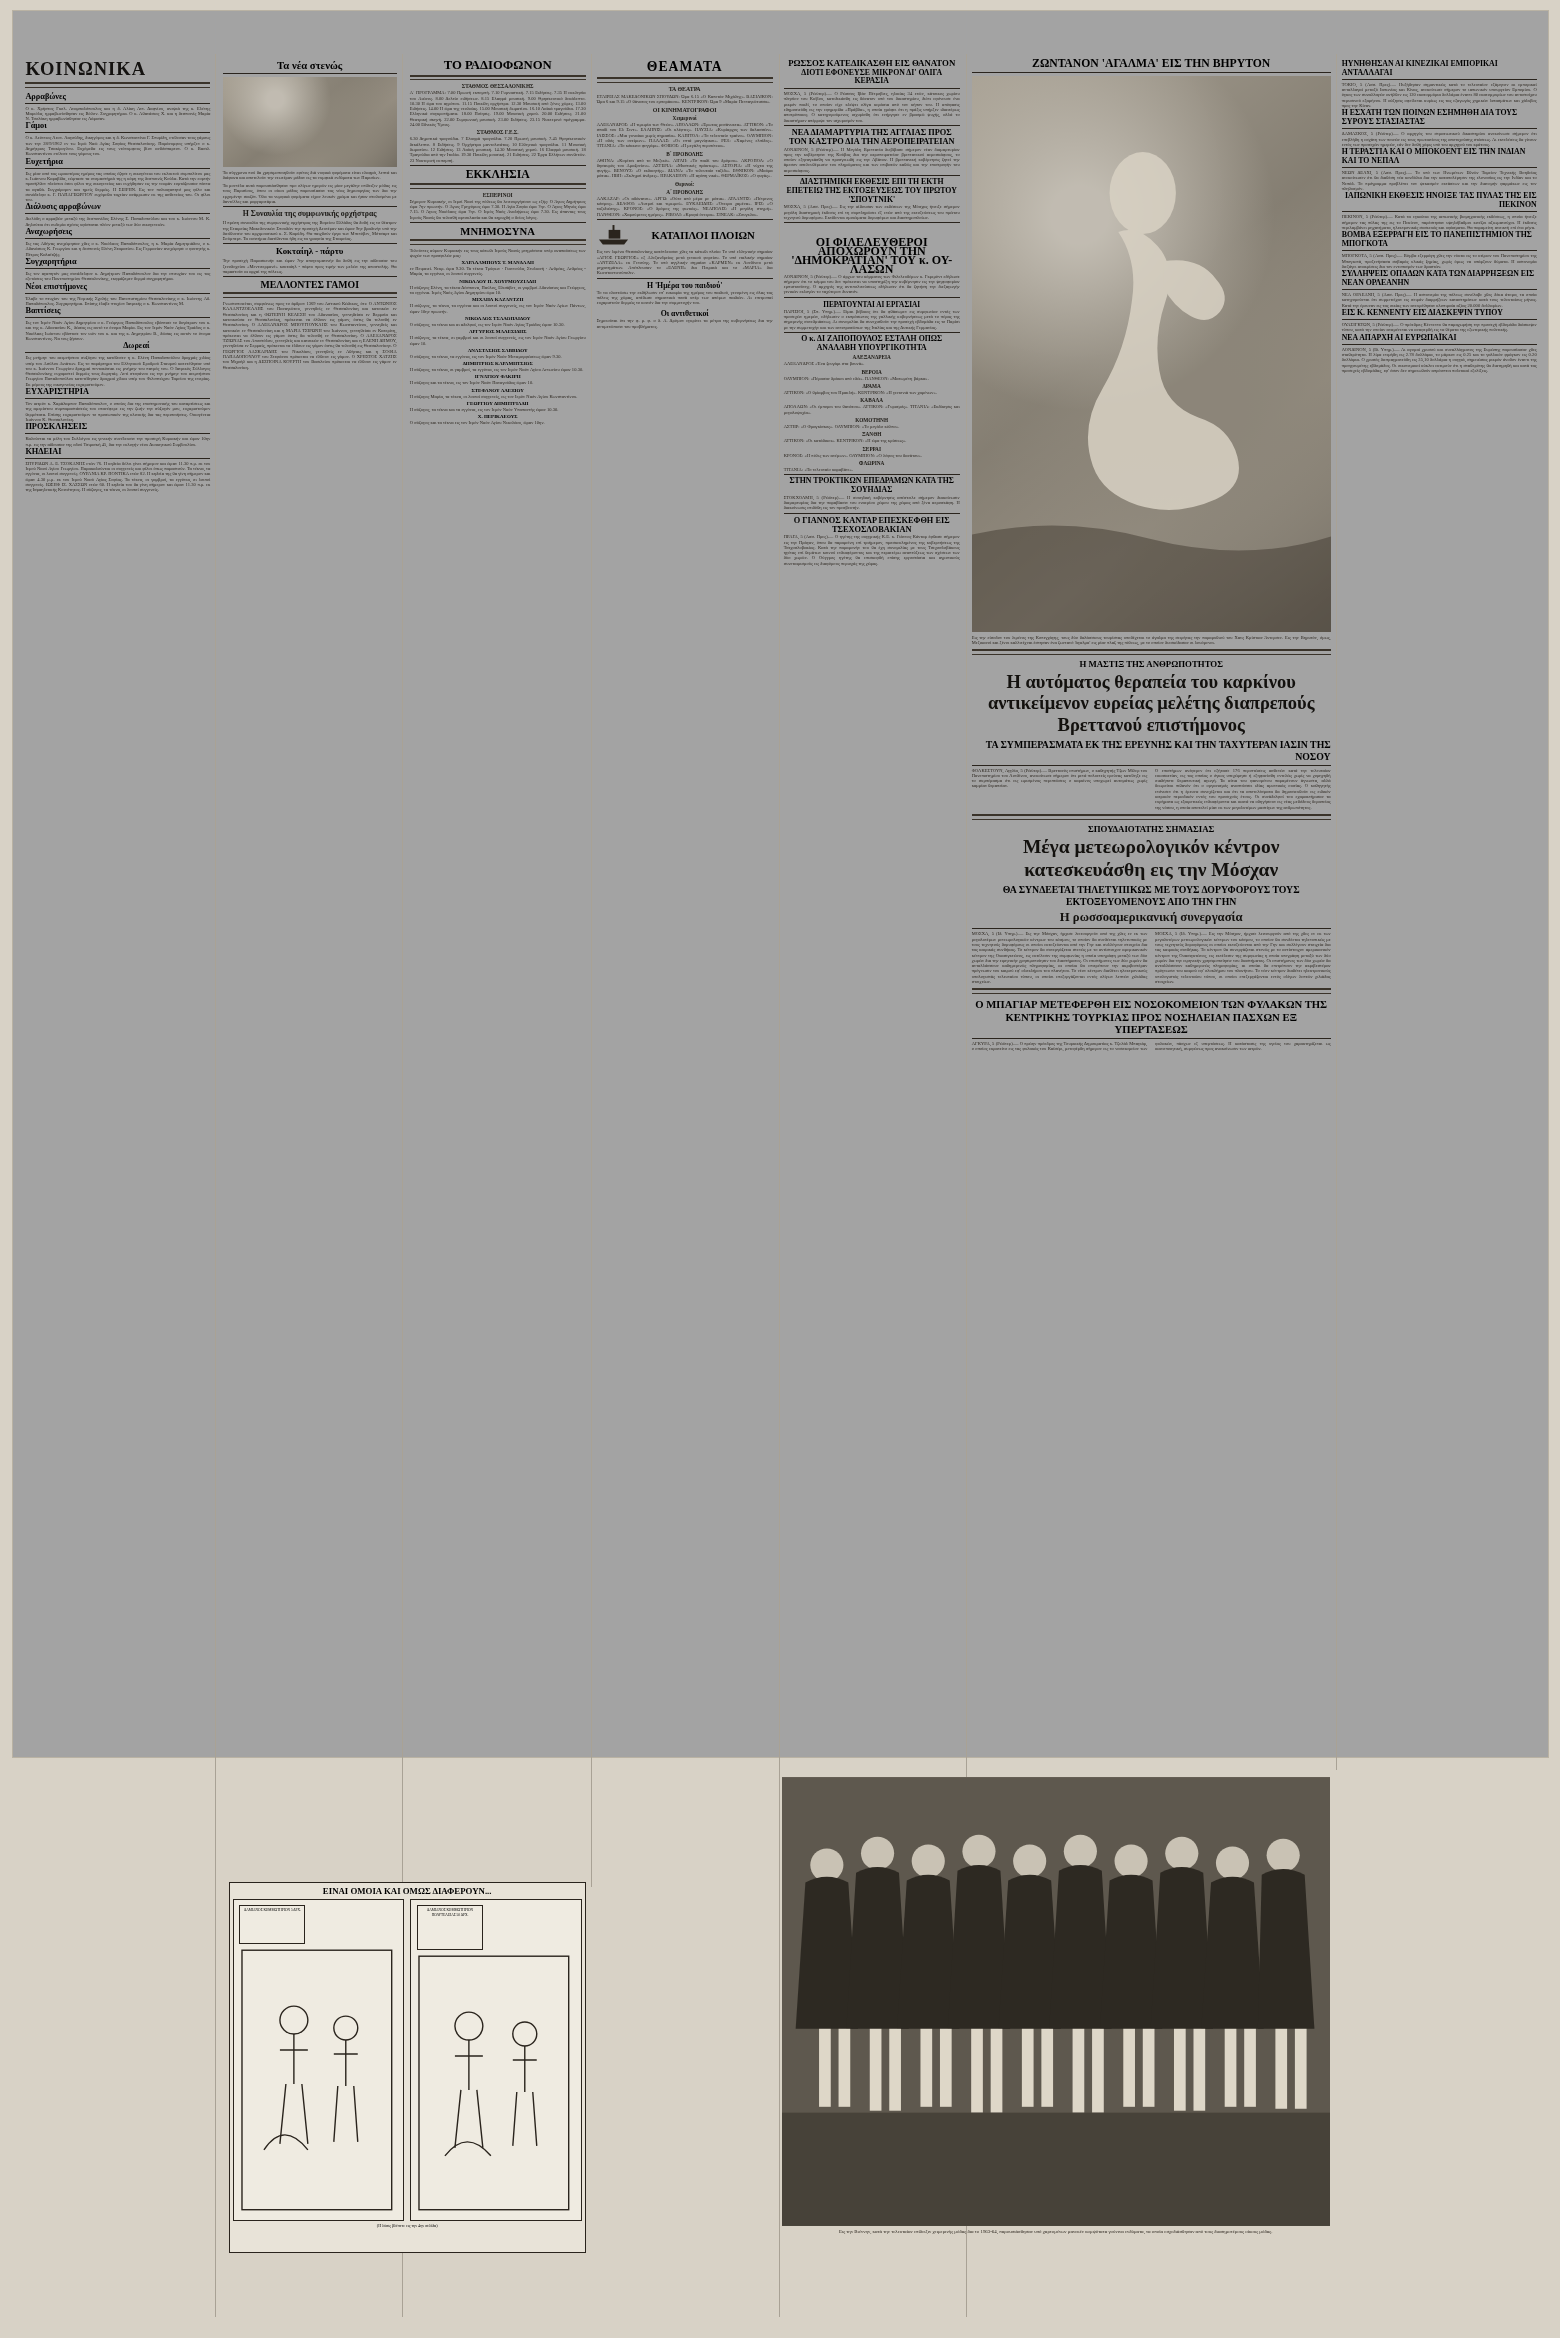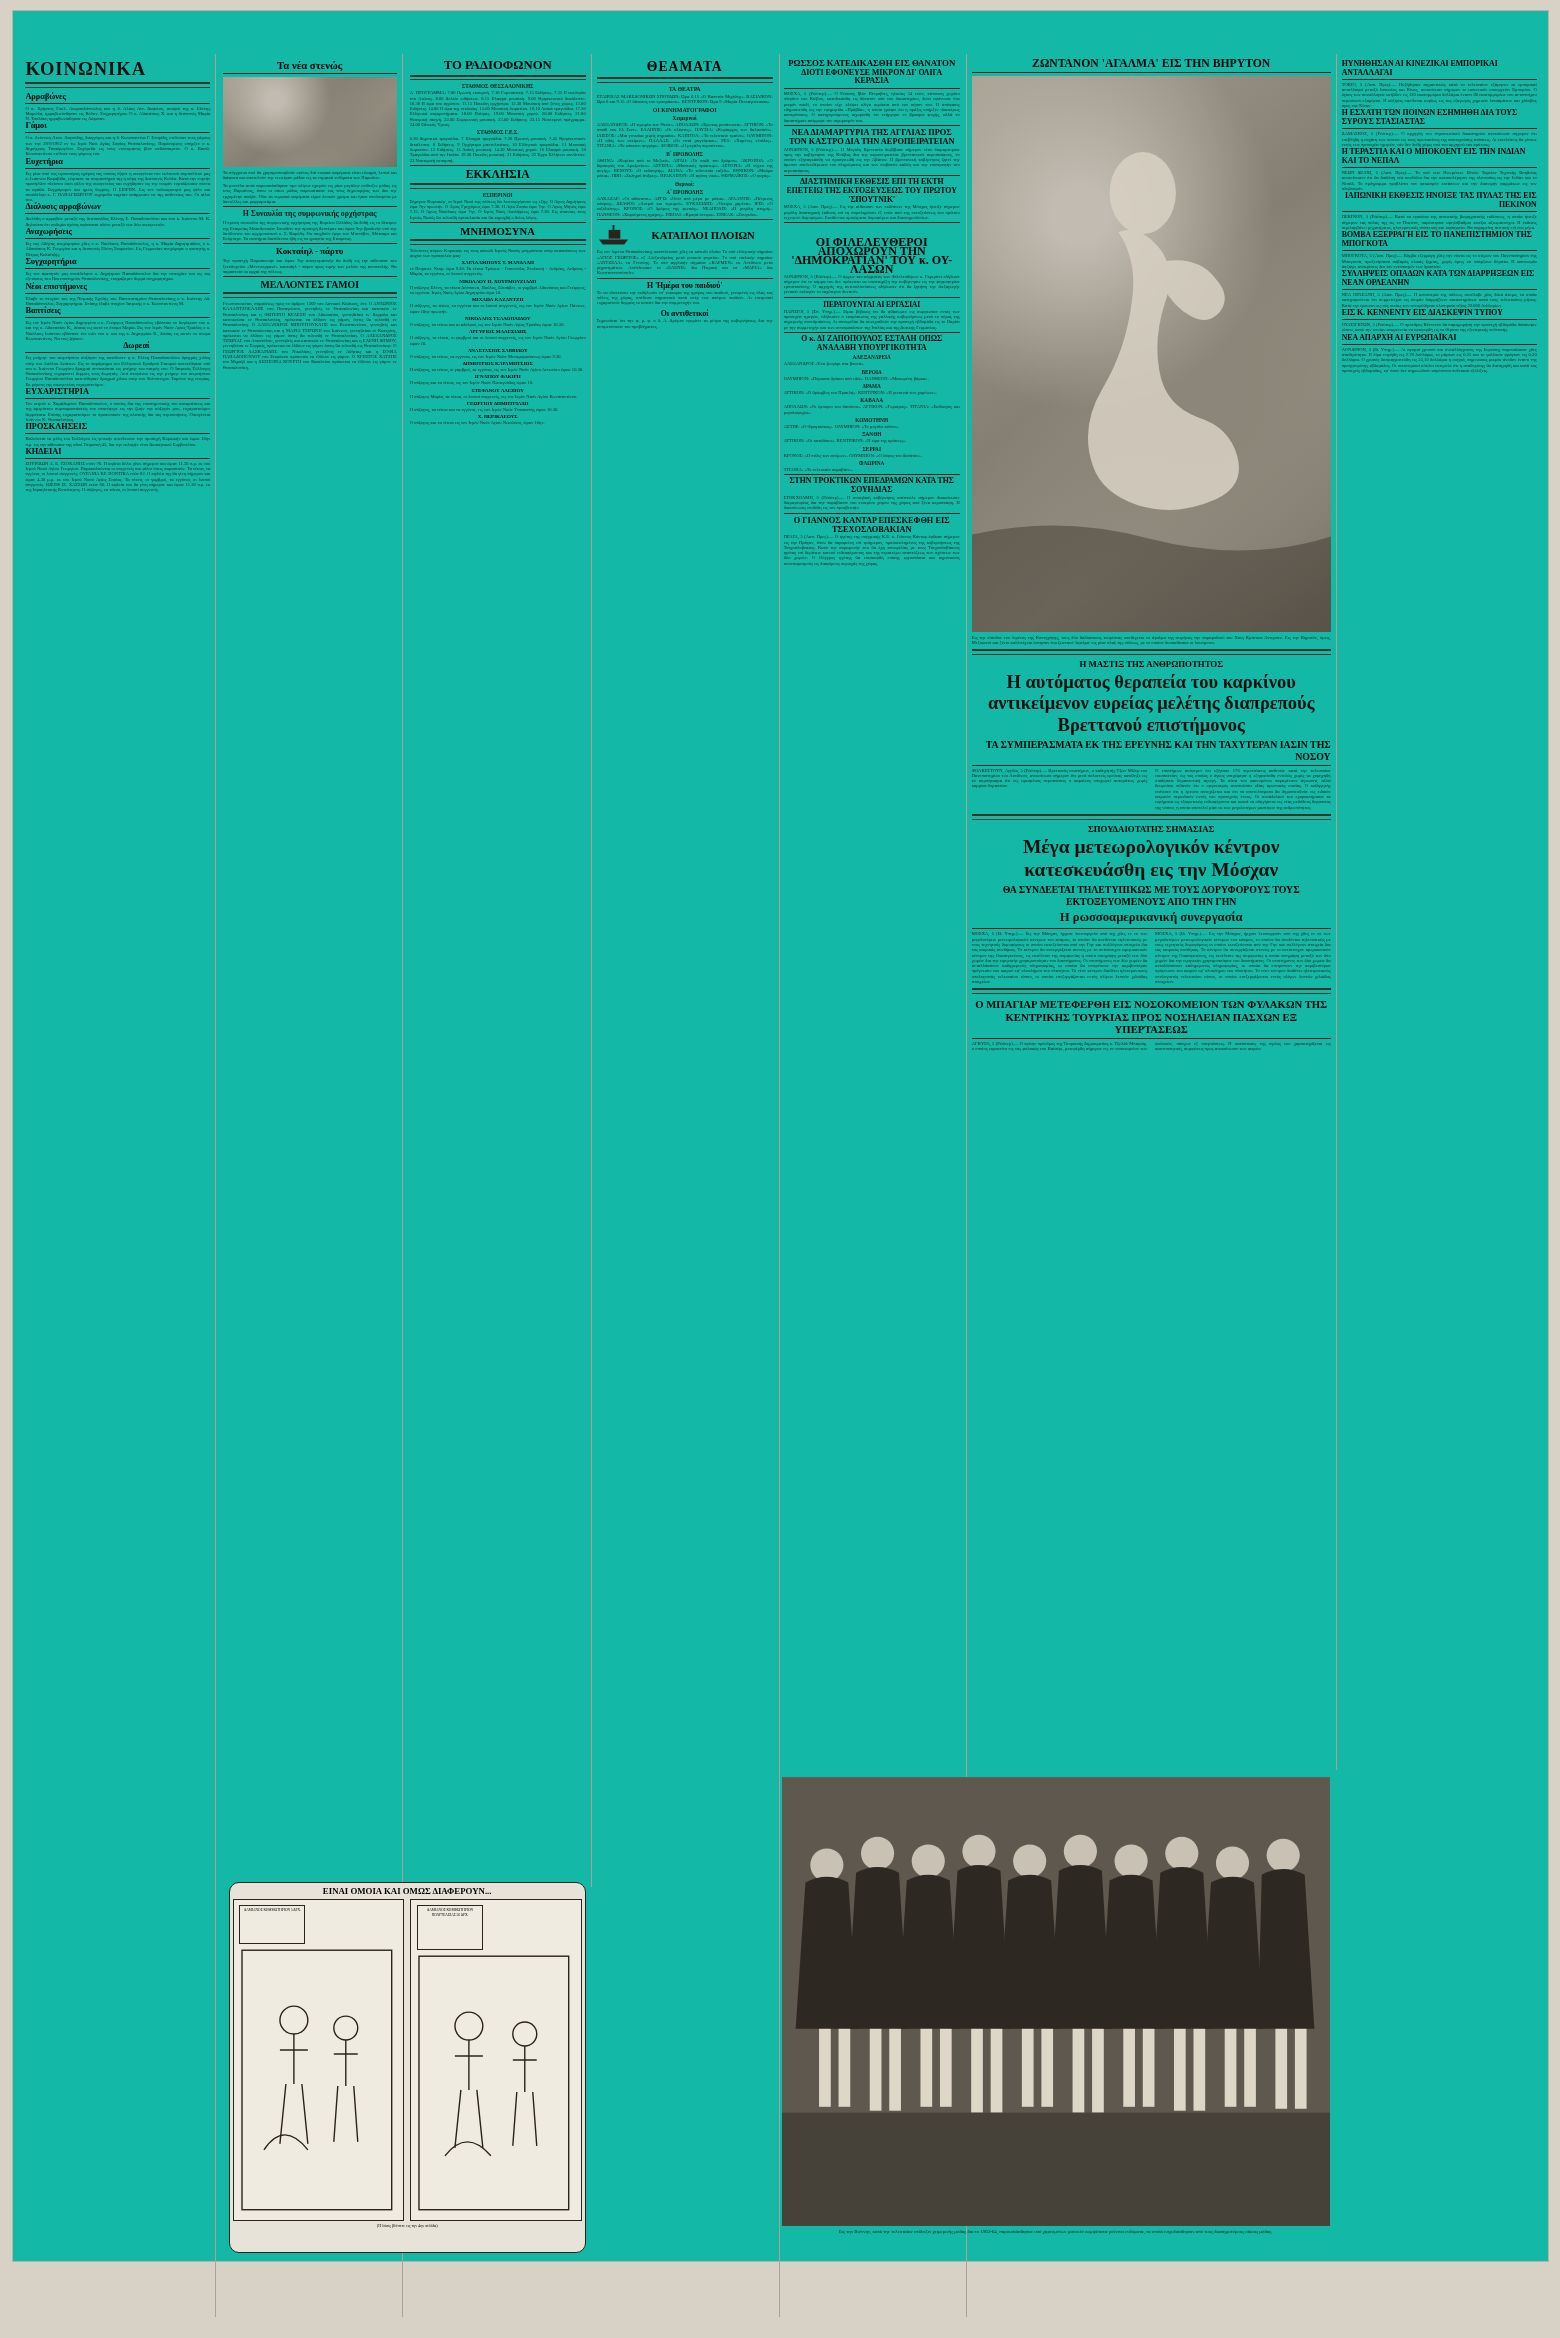--- a/index.html
+++ b/index.html
@@ -1,18 +1,18 @@
 <!DOCTYPE html>
 <html><head>
 <meta charset="utf-8">
 <style>
   html,body{margin:0;padding:0;background:#cfc9bd;}
   body{font-family:"Liberation Serif", serif;}
   .page{position:relative;width:1560px;height:2339px;background:#d8d2c6;overflow:hidden;}
-  .paper{position:absolute;left:11.7px;top:9.8px;width:1537px;height:2252px;background:#14b8a6;box-shadow:0 0 0 1px #b9b2a3 inset;}
+  .paper{position:absolute;left:11.7px;top:9.8px;width:1537px;height:1748px;background:#a3a3a3;box-shadow:0 0 0 1px #b9b2a3 inset;}
   
   .col{position:absolute;box-sizing:border-box;}
   .hdr{font-weight:bold;text-align:center;}
   .dblrule{border-top:2px solid #3a332a;border-bottom:1px solid #3a332a;height:2.9px;}
   .blk{font-size:4.5px;line-height:5.3px;text-align:justify;color:#2a241d;letter-spacing:0.05px;}
   .sub{font-size:5.9px;font-weight:bold;text-align:center;color:#1d1a15;margin:2.9px 0 2px;}
   .sub2{font-size:5.3px;font-weight:bold;text-align:center;color:#1d1a15;margin:2px 0 1px;}
   .masthead{font-size:18.5px;font-weight:bold;letter-spacing:1px;color:#141210;}
   .bigtitle{font-weight:bold;text-align:center;color:#13110e;}
   .photo{background:#9c968a;position:relative;overflow:hidden;}
@@ -137,21 +137,21 @@
           <div class="nameline">ΣΤΕΦΑΝΟΥ ΑΛΕΞΙΟΥ</div>
           <div class="blk">Η σύζυγος Μαρία, τα τέκνα, οι λοιποί συγγενείς, εις τον Ιερόν Ναόν Αγίου Κωνσταντίνου.</div>
           <div class="nameline">ΓΕΩΡΓΙΟΥ ΔΗΜΗΤΡΙΑΔΗ</div>
           <div class="blk">Η σύζυγος, τα τέκνα και τα εγγόνια, εις τον Ιερόν Ναόν Υπαπαντής ώραν 10.30.</div>
           <div class="nameline">Χ. ΠΕΡΙΚΛΕΟΥΣ</div>
           <div class="blk">Ο σύζυγος και τα τέκνα εις τον Ιερόν Ναόν Αγίου Νικολάου, ώραν 10ην.</div>
         </div>
   </div>
   <div class="colrule" style="left:579px;top:44px;height:1833px;"></div>
 
-  <div class="col cartoonbox" style="left:217px;top:1872px;width:357px;height:371px;padding:2.9px;border-radius:10px;">
+  <div class="col cartoonbox" style="left:217px;top:1872px;width:357px;height:371px;padding:2.9px;">
     <div class="hdr" style="font-size:8.8px;margin-bottom:2.9px;">ΕΙΝΑΙ ΟΜΟΙΑ ΚΑΙ ΟΜΩΣ ΔΙΑΦΕΡΟΥΝ...</div>
     <div style="display:flex;gap:5.9px;height:322px;">
       <div style="flex:1;border:1px solid #2a241d;position:relative;background:#efebe1;">
         <div style="position:absolute;left:5.9px;top:5.9px;width:60px;height:33px;border:1px solid #2a241d;font-size:3.5px;line-height:4.3px;text-align:center;padding:2px;">ΔΑΜΙΑΝΟΣ ΚΟΜΜΩΤΗΡΙΟΝ 5 ΔΡΧ.</div>
         <svg viewBox="0 0 170 320" width="100%" height="100%" style="position:absolute;left:0;top:0;">
           <g stroke="#2a241d" fill="none" stroke-width="1.4">
             <rect x="8" y="50" width="150" height="260"></rect>
             <circle cx="60" cy="120" r="14"></circle>
                 <path d="M60 134 l0 50 M46 150 l28 0 M52 184 l-6 60 M68 184 l6 60"></path>
             <circle cx="112" cy="128" r="12"></circle>

